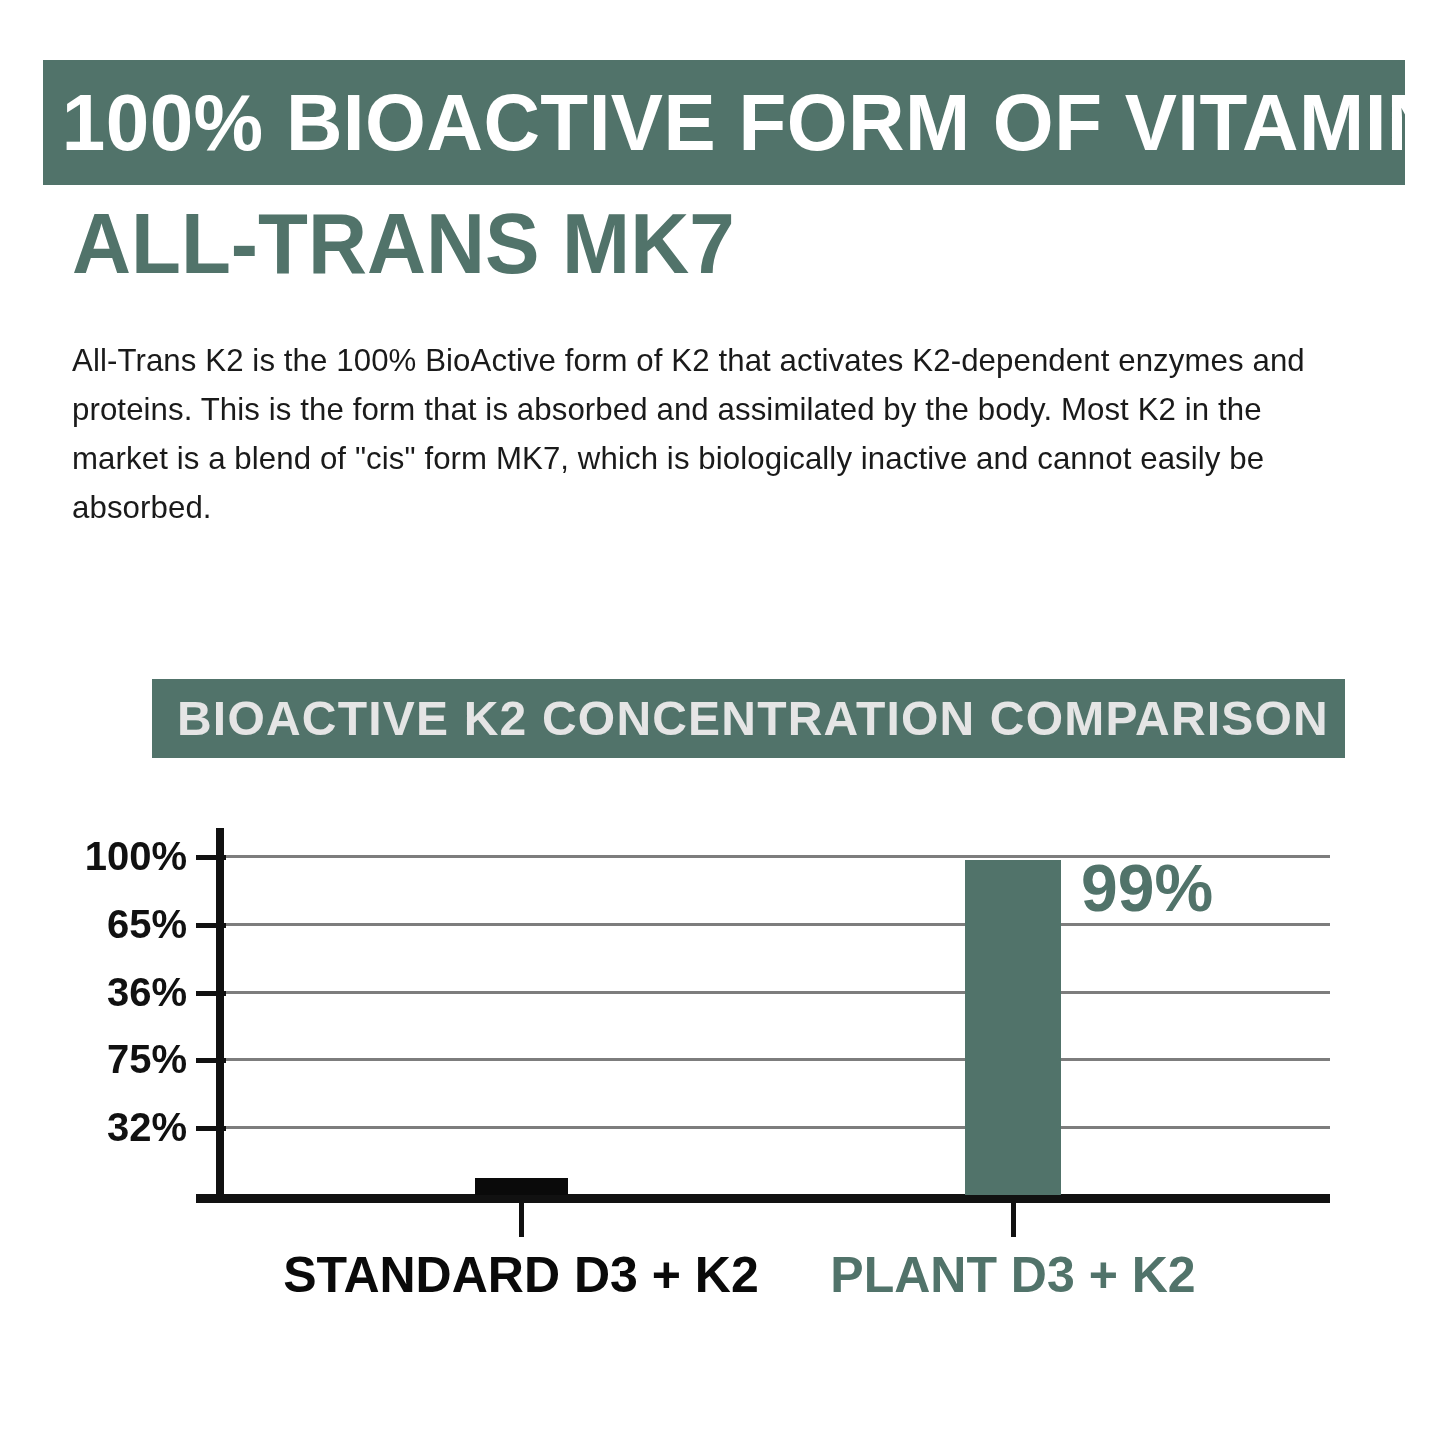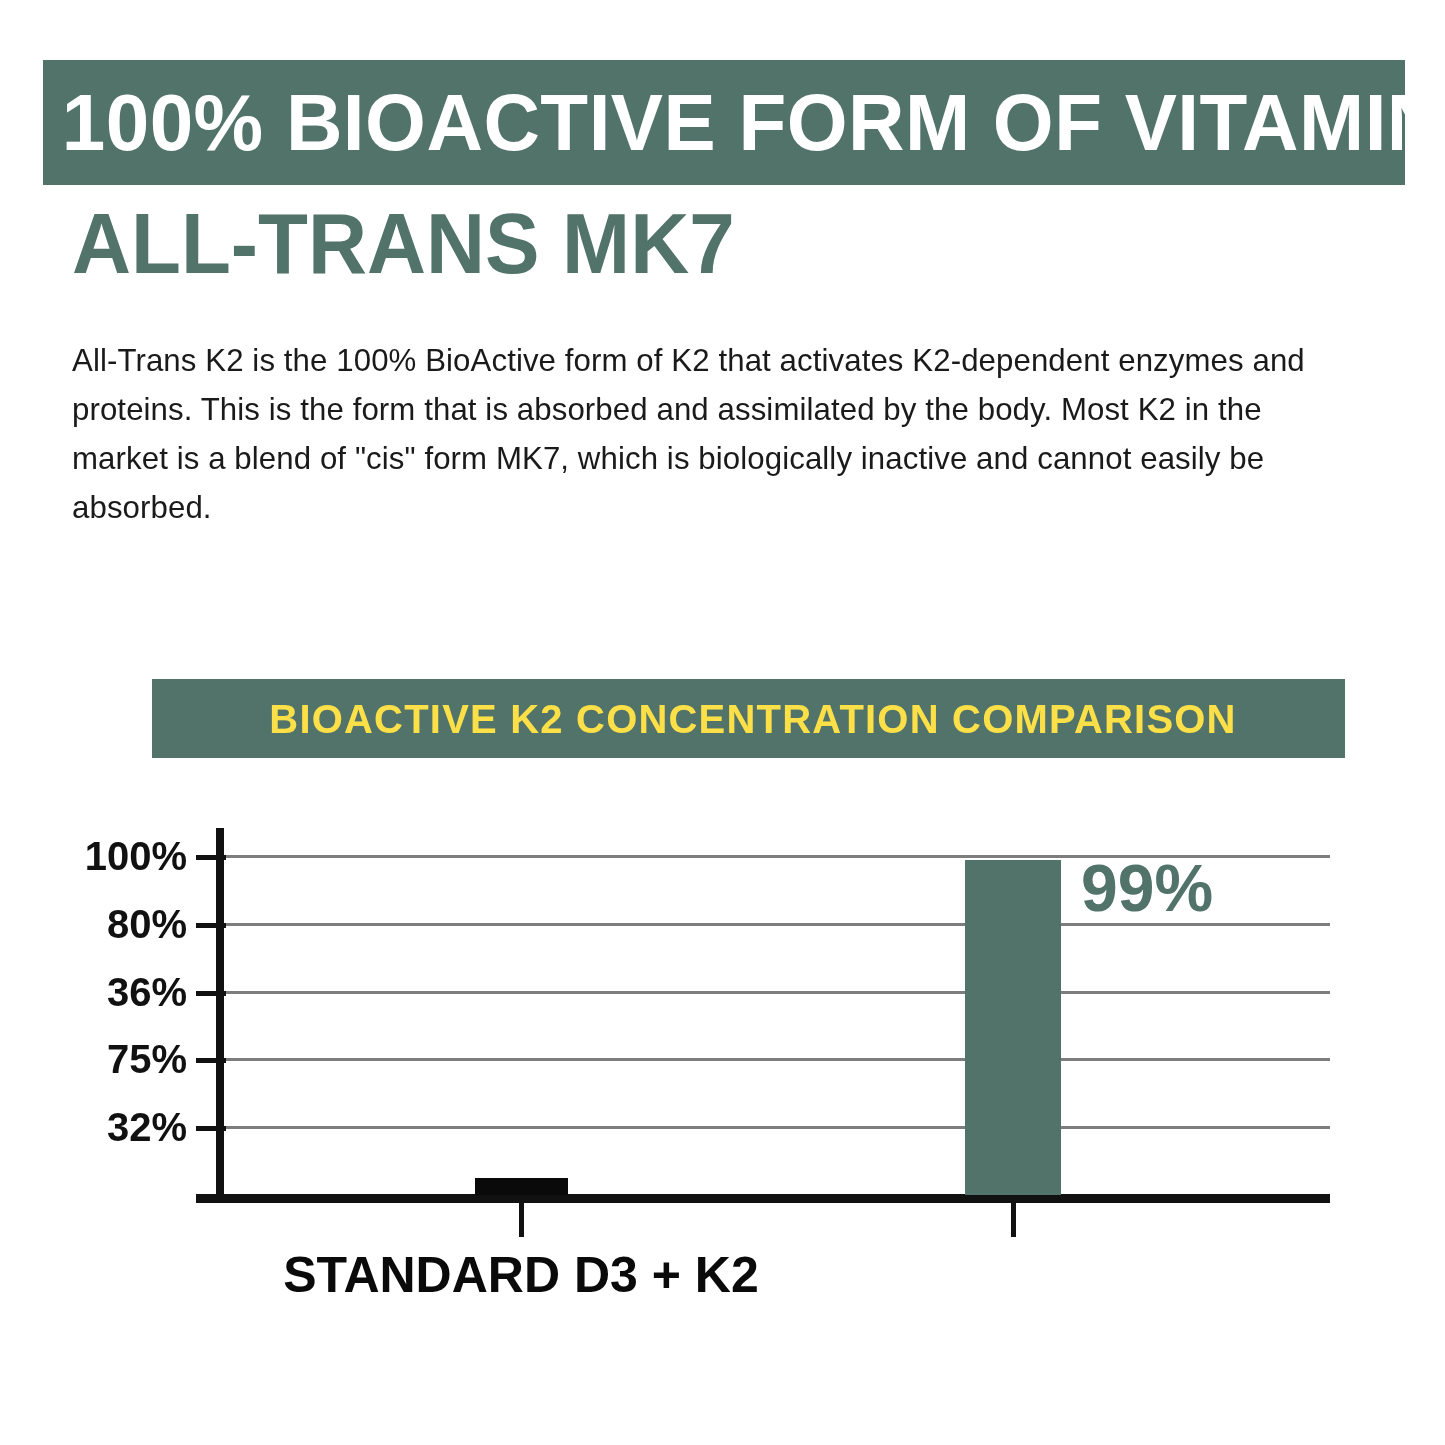--- a/index.html
+++ b/index.html
@@ -84,24 +84,24 @@
     top: 679px;
     width: 1193px;
     height: 79px;
     background: #51736a;
     display: flex;
     align-items: center;
     justify-content: center;
     overflow: hidden;
   }
   .chart-title-text {
-    color: #fde047;
-    font-family: "Liberation Sans Narrow", "Liberation Sans", sans-serif;
-    font-weight: 700;
-    font-size: 40px;
+    color: #e5e5e5;
+    font-family: "Liberation Sans Narrow", "Liberation Sans", sans-serif;
+    font-weight: 700;
+    font-size: 48px;
     line-height: 1;
     letter-spacing: 1.2px;
     white-space: nowrap;
     transform: scaleX(1.0);
     margin-left: 9px;
   }
 
   
   .chart {
     position: absolute;
@@ -266,33 +266,34 @@
     <div class="gridline" style="top:1030px"></div>
     <div class="gridline" style="top:1098px"></div>
 
     <div class="y-tick" style="top:827px"></div>
     <div class="y-tick" style="top:895px"></div>
     <div class="y-tick" style="top:963px"></div>
     <div class="y-tick" style="top:1030px"></div>
     <div class="y-tick" style="top:1098px"></div>
 
     <div class="y-label" style="top:808px">100%</div>
-    <div class="y-label" style="top:876px">80%</div>
+    <div class="y-label" style="top:876px">65%</div>
     <div class="y-label" style="top:944px">36%</div>
     <div class="y-label" style="top:1011px">75%</div>
     <div class="y-label" style="top:1079px">32%</div>
 
     <div class="y-axis"></div>
     <div class="x-axis"></div>
 
     <div class="bar bar-standard"></div>
     <div class="bar bar-plant"></div>
 
     <div class="x-tick" style="left:519px"></div>
     <div class="x-tick" style="left:1011px"></div>
 
     <div class="value-label-plant">99%</div>
 
     <div class="x-cat-label x-cat-standard">STANDARD D3 + K2</div>
+    <div class="x-cat-label x-cat-plant">PLANT D3 + K2</div>
 
   </div>
 
 </div>
 
 </body></html>

